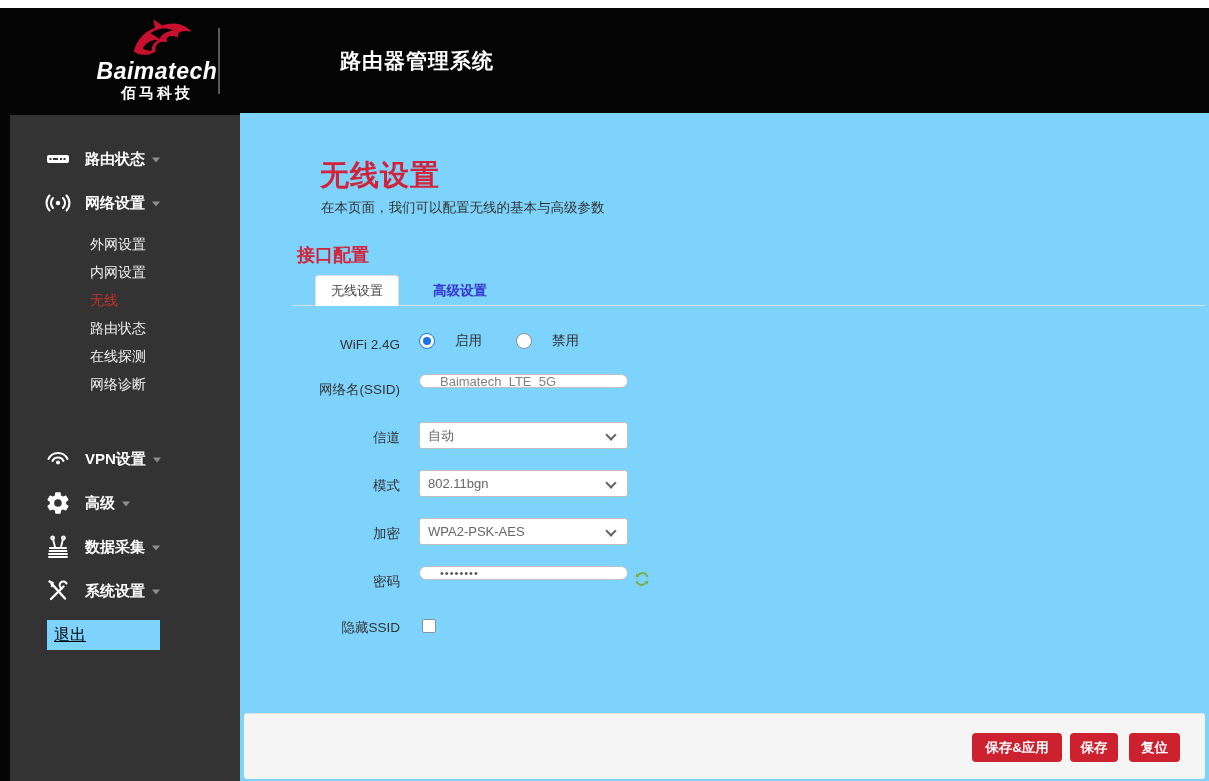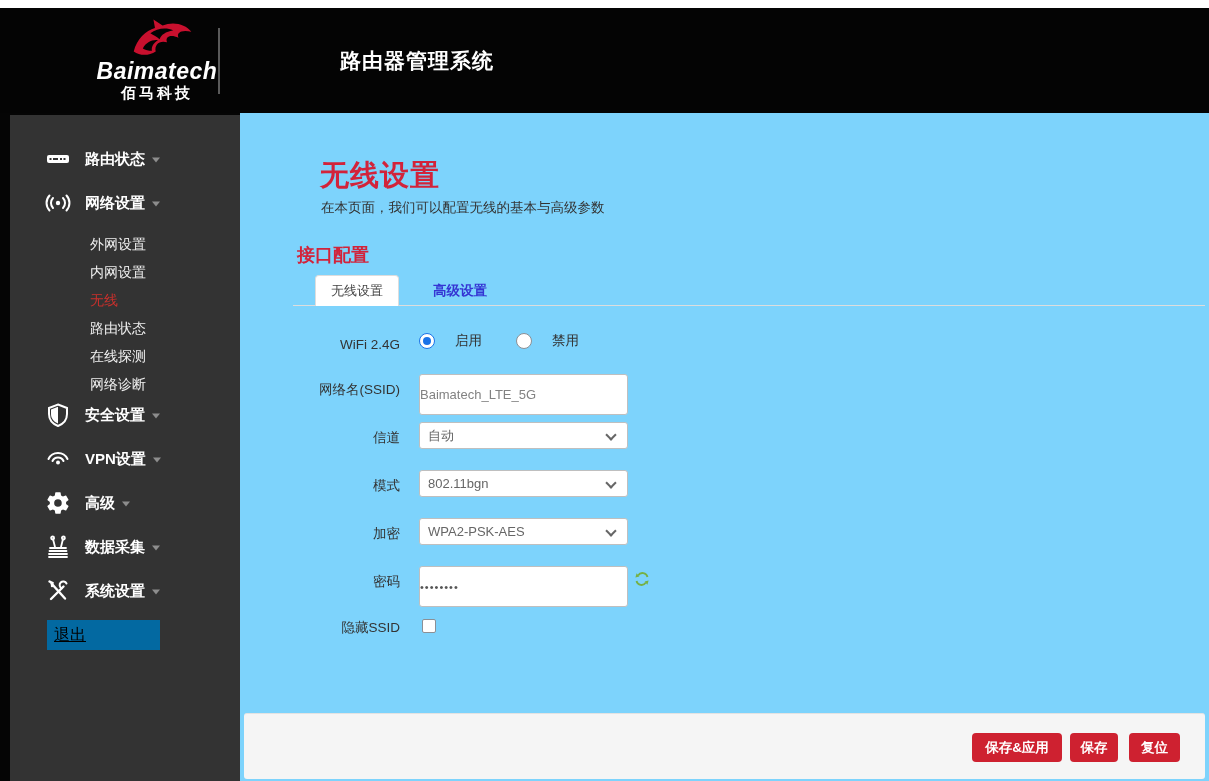--- a/index.html
+++ b/index.html
@@ -18,39 +18,39 @@
 
   
   .left-black { position:absolute; left:0; top:105px; width:240px; height:676px; background:#050505; }
   .sidebar { position:absolute; left:10px; top:107px; width:230px; height:670px; background:#333333; }
   .menu-item { position:absolute; left:0; width:230px; height:32px; color:#fff; cursor:pointer; }
   .menu-item .mi-icon { position:absolute; left:35px; top:50%; transform:translateY(-50%); width:26px; height:26px; }
   .menu-item .mi-label { position:absolute; left:75px; top:50%; transform:translateY(-50%); font-size:15px; font-weight:bold; white-space:nowrap; }
   .caret { display:inline-block; width:0; height:0; border-left:4px solid transparent; border-right:4px solid transparent; border-top:5px solid #8d8d8d; margin-left:7px; vertical-align:middle; }
   .sub-item { position:absolute; left:80px; height:26px; line-height:26px; color:#efefef; font-size:14px; cursor:pointer; white-space:nowrap; }
   .sub-item.active { color:#c9302c; }
-  .logout { position:absolute; left:37px; top:505px; width:113px; height:30px; background:#0369a1; color:#000; font-size:16px; line-height:30px; padding-left:7px; cursor:pointer; }
+  .logout { position:absolute; left:37px; top:505px; width:113px; height:30px; background:#7dd3fc; color:#000; font-size:16px; line-height:30px; padding-left:7px; cursor:pointer; }
   .logout span { text-decoration:underline; }
 
   
   .main { position:absolute; left:240px; top:105px; width:969px; height:676px; background:#7dd3fc; }
   .page-title { position:absolute; left:80px; top:43px; color:#d2233a; font-size:29px; font-weight:bold; letter-spacing:1px; }
   .page-subtitle { position:absolute; left:81px; top:86px; color:#333; font-size:13.5px; }
   .section-title { position:absolute; left:57px; top:130px; color:#d2233a; font-size:18px; font-weight:bold; }
   .tabs-line { position:absolute; left:53px; top:192px; width:912px; height:1px; background:#ddd; }
   .tab-basic { position:absolute; left:75px; top:162px; width:84px; height:31px; background:#fff; border:1px solid #ddd; border-bottom:none; border-radius:4px 4px 0 0; text-align:center; line-height:30px; font-size:13px; color:#444; cursor:pointer; z-index:2; }
   .tab-adv { position:absolute; left:193px; top:169px; font-size:13.5px; font-weight:bold; color:#3535d3; cursor:pointer; }
 
   .form-label { position:absolute; width:160px; text-align:right; color:#333; font-size:13.5px; }
   .radio-group { position:absolute; left:179px; top:219px; display:flex; align-items:center; gap:20px; }
   .radio { width:16px; height:16px; border-radius:50%; border:1.5px solid #8b9096; background:#fff; position:relative; cursor:pointer; }
   .radio.sel { border:1.5px solid #1a73e8; }
   .radio.sel::after { content:""; position:absolute; left:3px; top:3px; width:8px; height:8px; border-radius:50%; background:#1a73e8; }
   .radio-label { font-size:13.5px; color:#333; margin-right:14px; }
-  .txt-input { position:absolute; left:179px; width:209px; height:41px; border:1px solid #bfbfbf; border-radius:3px; padding:0 0; font-size:13px; color:#828282; font-family:"Liberation Sans","DejaVu Sans",sans-serif; background:#fff; }
+  .txt-input { position:absolute; left:179px; width:209px; height:14px; border:1px solid #bfbfbf; border-radius:10px; padding:0 20px; font-size:13px; color:#828282; font-family:"Liberation Sans","DejaVu Sans",sans-serif; background:#fff; }
   .sel-box { position:absolute; left:179px; width:209px; height:27px; border:1px solid #bfbfbf; border-radius:3px; background:#fff; font-size:13px; color:#666; line-height:25px; padding:0 8px; cursor:pointer; }
   .sel-box .chev { position:absolute; right:12px; top:8px; width:8px; height:8px; border-right:2px solid #666; border-bottom:2px solid #666; transform:rotate(45deg); }
   .checkbox { position:absolute; left:182px; top:506px; width:14px; height:14px; border:1px solid #8b9096; border-radius:2px; background:#fff; cursor:pointer; }
   .refresh-ic { position:absolute; left:394px; top:458px; width:16px; height:16px; cursor:pointer; }
 
   
   .footer { position:absolute; left:244px; top:705px; width:961px; height:66px; background:#f5f5f5; border-top:1px solid #e3e3e3; border-radius:3px; }
   .btn { position:absolute; top:19px; height:29px; background:#ce2130; color:#fff; font-size:13.5px; font-weight:bold; border:none; border-radius:4px; cursor:pointer; font-family:"Liberation Sans","DejaVu Sans",sans-serif; }
   .btn-save-apply { left:728px; width:90px; }
   .btn-save { left:826px; width:48px; }
@@ -100,27 +100,20 @@
       <span class="mi-label"><span>网络设置</span><span class="caret"></span></span>
     </div>
 
     <div class="sub-item" style="top:116px;">外网设置</div>
     <div class="sub-item" style="top:144px;">内网设置</div>
     <div class="sub-item active" style="top:172px;">无线</div>
     <div class="sub-item" style="top:200px;">路由状态</div>
     <div class="sub-item" style="top:228px;">在线探测</div>
     <div class="sub-item" style="top:256px;">网络诊断</div>
 
-    <div class="menu-item" style="top:284px;">
-      <svg class="mi-icon" viewBox="0 0 26 26">
-        <path d="M13 2.5 L22 6 V12 C22 18 18.5 21.8 13 24 C7.5 21.8 4 18 4 12 V6 Z" fill="none" stroke="#fff" stroke-width="2"></path>
-        <path d="M13 4.8 L13 21.6 C8.8 19.7 6 16.6 6 12 V7.4 Z" fill="#fff"></path>
-      </svg>
-      <span class="mi-label"><span>安全设置</span><span class="caret"></span></span>
-    </div>
 
     <div class="menu-item" style="top:328px;">
       <svg class="mi-icon" viewBox="0 0 26 26" fill="none" stroke="#fff" stroke-width="2" stroke-linecap="round">
         <circle cx="13" cy="16.5" r="2" fill="#fff" stroke="none"></circle>
         <path d="M7.5 15 a6 6 0 0 1 11 0"></path>
         <path d="M3.5 13 a10.5 10.5 0 0 1 19 0"></path>
       </svg>
       <span class="mi-label"><span>VPN设置</span><span class="caret"></span></span>
     </div>
 

